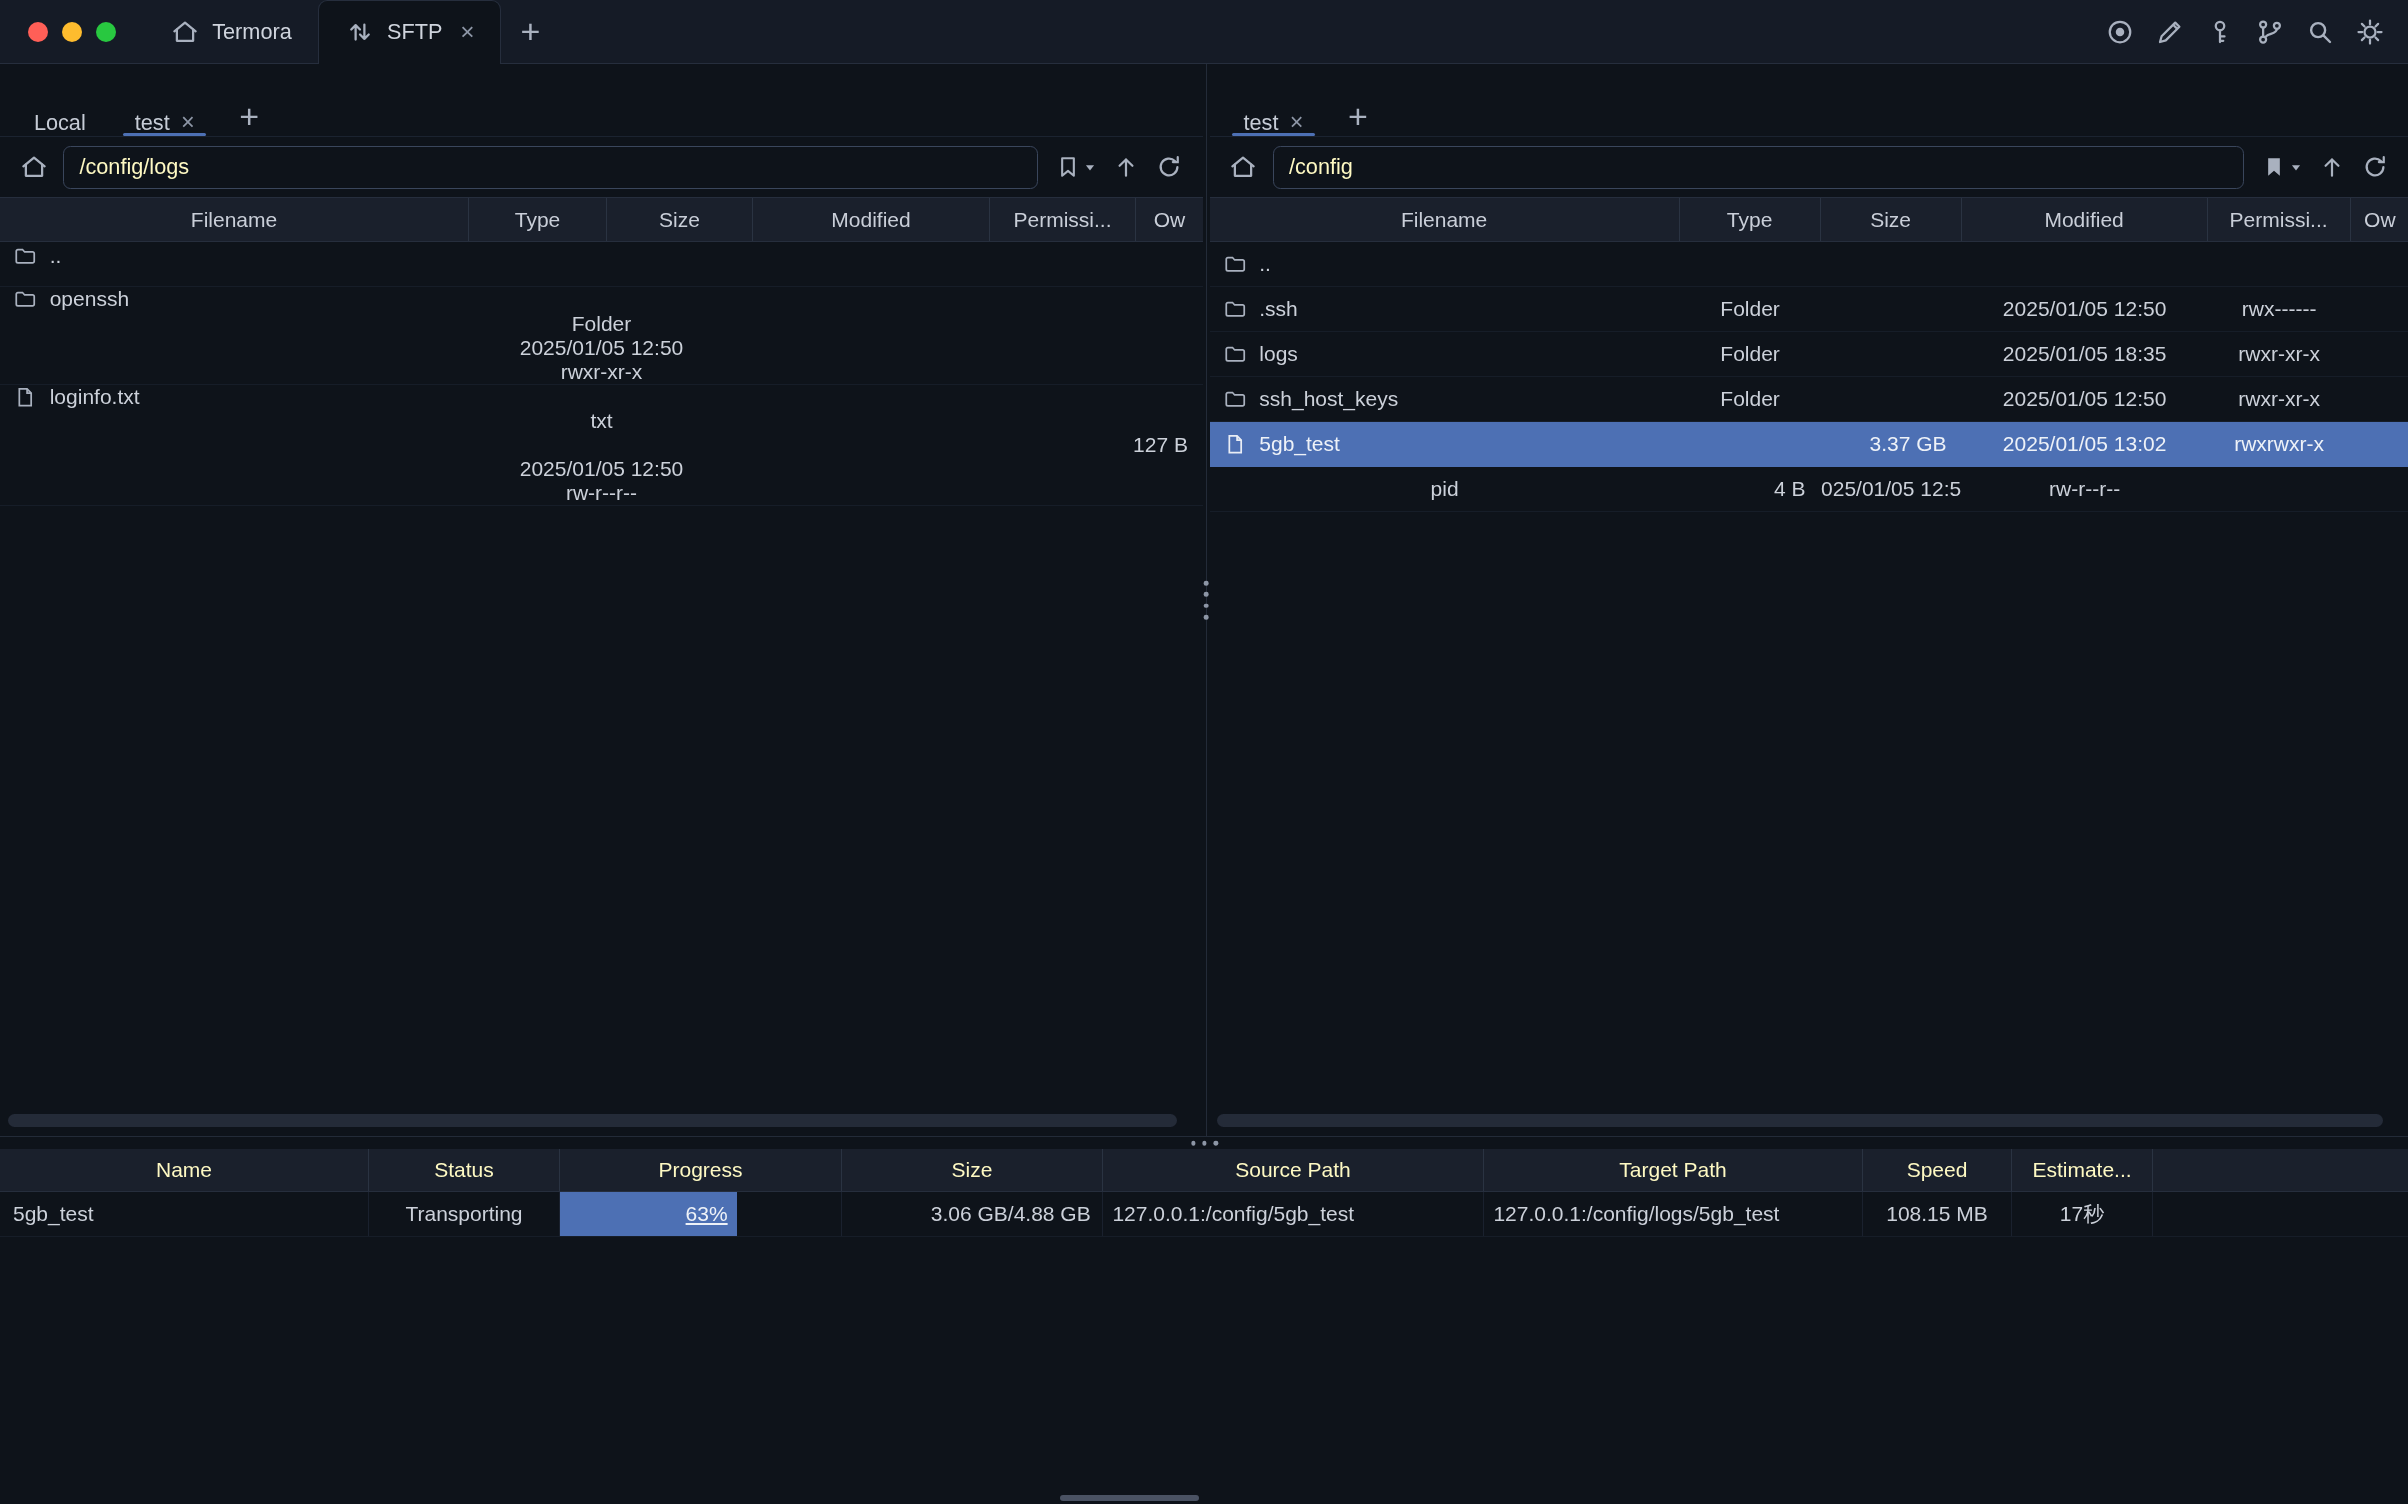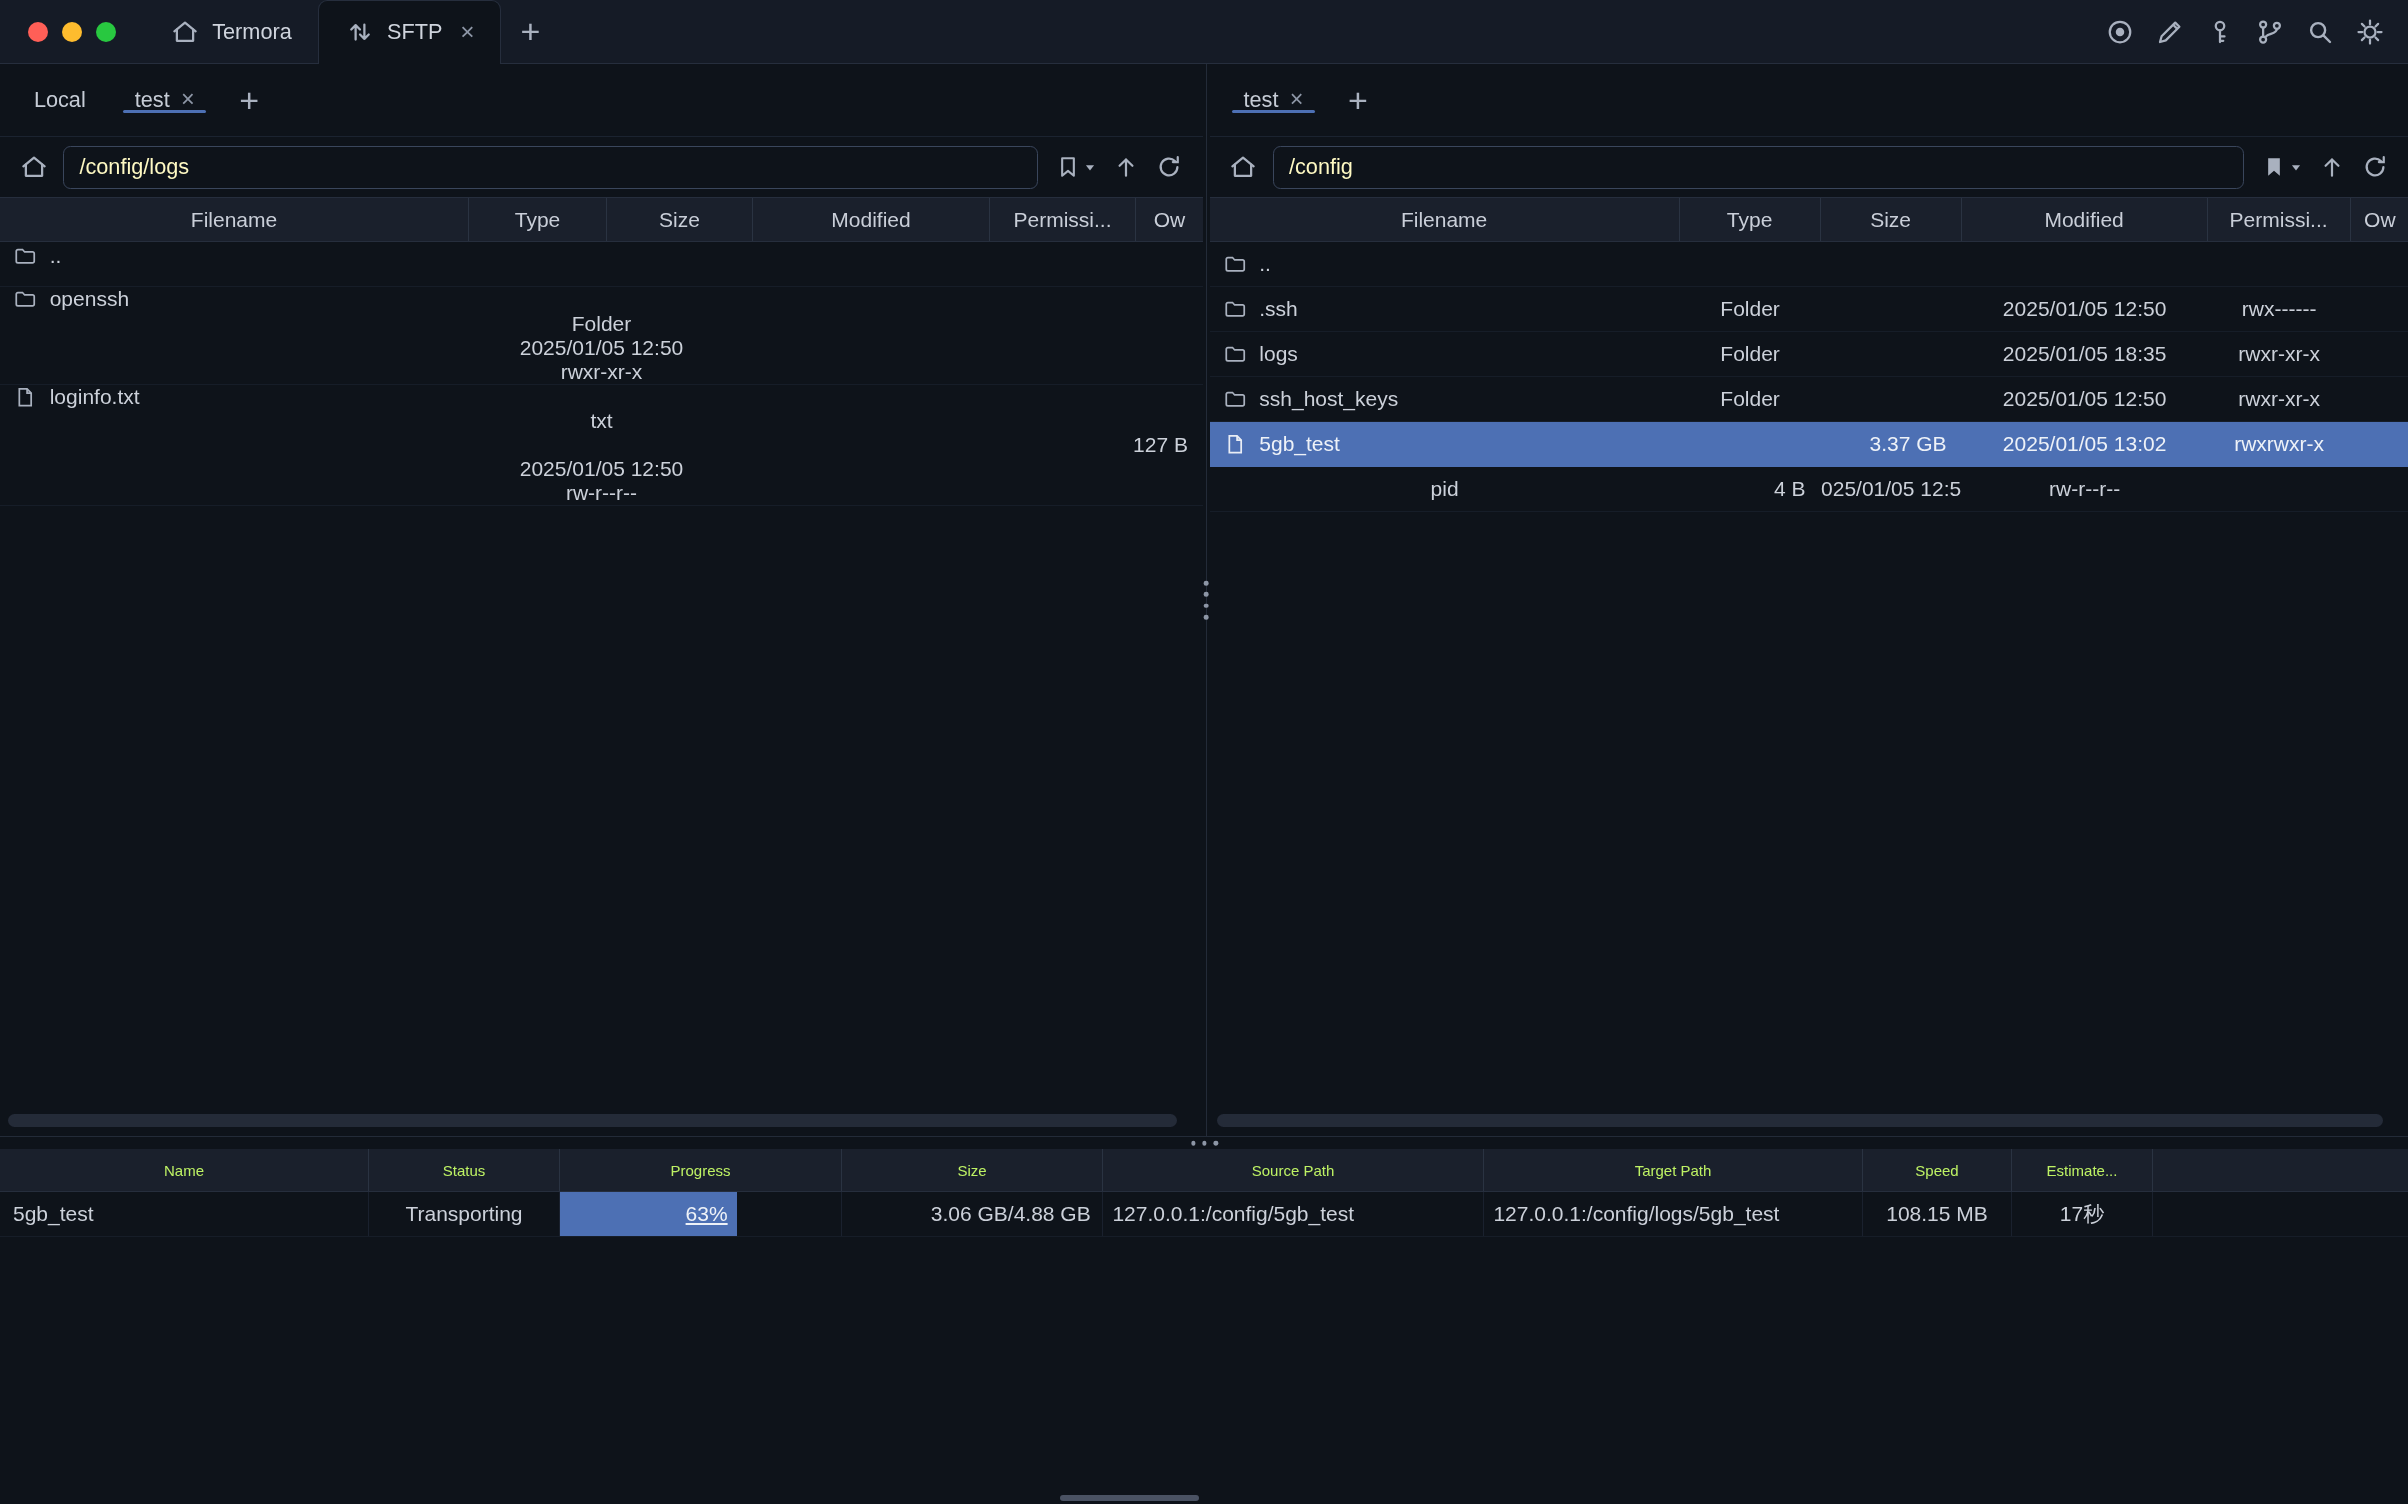--- a/index.html
+++ b/index.html
@@ -42,21 +42,21 @@
   .main-split{flex:0 0 1072px;display:flex;min-height:0;position:relative}
   .pane{position:relative;display:flex;flex-direction:column;background:var(--bg);min-width:0}
   .pane.left{flex:0 0 1203px;width:1203px}
   .pane.right{flex:1 1 auto}
   .vdivider{flex:0 0 6.6px;position:relative;background:var(--bg)}
   .vdivider::before{content:"";position:absolute;left:2.8px;top:0;bottom:0;width:0.9px;background:#232b38}
   .vdots{position:absolute;left:50%;top:50%;transform:translate(-50%,-50%);display:flex;flex-direction:column;gap:6.6px;z-index:2}
   .vdots i{width:4.7px;height:4.7px;border-radius:50%;background:#8d96a6}
 
   
-  .pane-tabs{flex:0 0 73px;display:flex;align-items:center;padding-left:9.4px;border-bottom:0.9px solid #1b2330}
+  .pane-tabs{flex:0 0 73px;display:flex;align-items:flex-end;padding-left:9.4px;border-bottom:0.9px solid #1b2330}
   .ptab{display:flex;align-items:center;gap:11.3px;padding:0 24.5px;font-size:21.7px;color:#c6ccd6;position:relative}
   .ptab.active::after{content:"";position:absolute;left:13px;right:13px;bottom:0;height:2.8px;background:var(--accent);border-radius:1.9px}
   .ptab .x{color:#8d96a6;font-size:23.5px;line-height:1}
   .ptab-plus{width:60px;display:flex;align-items:center;justify-content:center;font-size:34px;color:#aab2c0;font-weight:300}
 
   
   .pathbar{flex:0 0 60px;display:flex;align-items:center;gap:9.4px;padding:0 13px}
   .home-btn{width:41px;height:41px;display:flex;align-items:center;justify-content:center;color:#a9b1bf}
   .home-btn svg{width:30px;height:30px}
   .path-input{flex:1 1 auto;min-width:0;height:43px;border:0.9px solid #3a465c;border-radius:7.5px;background:var(--bg);
@@ -86,21 +86,21 @@
   .pane-hscroll{position:absolute;left:7.5px;right:26px;bottom:9.4px;height:12.2px;border-radius:6.6px;background:#242b38}
 
   
   .hdivider{flex:0 0 13px;position:relative;background:var(--bg);border-top:0.9px solid #232b38}
   .hdots{position:absolute;left:50%;top:50%;transform:translate(-50%,-50%);display:flex;gap:6.6px}
   .hdots i{width:4.7px;height:4.7px;border-radius:50%;background:#8d96a6}
 
   
   .tgrid{grid-template-columns:369px 191px 282px 261px 381px 379px 149px 141px minmax(0,1fr)}
   .transfers-head{flex:0 0 43px;display:grid;align-items:stretch;background:var(--header);
-    border-bottom:0.9px solid var(--border);font-size:15px;color:#bef264}
+    border-bottom:0.9px solid var(--border);font-size:21px;color:#fef9c3}
   .transfers-head>div{display:flex;align-items:center;justify-content:center;border-right:0.9px solid #2a3342;
     overflow:hidden;white-space:nowrap}
   .transfers-head>div:last-child{border-right:none}
   .transfers-row{flex:0 0 45px;display:grid;align-items:stretch;font-size:21px;border-bottom:0.9px solid var(--row-border)}
   .transfers-row .c{display:flex;align-items:center;justify-content:center;white-space:nowrap;overflow:hidden;
     border-right:0.9px solid #1a212e}
   .transfers-row .c:last-child{border-right:none}
   .transfers-row .c.name{justify-content:flex-start;padding-left:13px}
   .transfers-row .c.size{justify-content:flex-end;padding-right:11.3px}
   .transfers-row .c.path{justify-content:flex-start;padding-left:9.4px}

